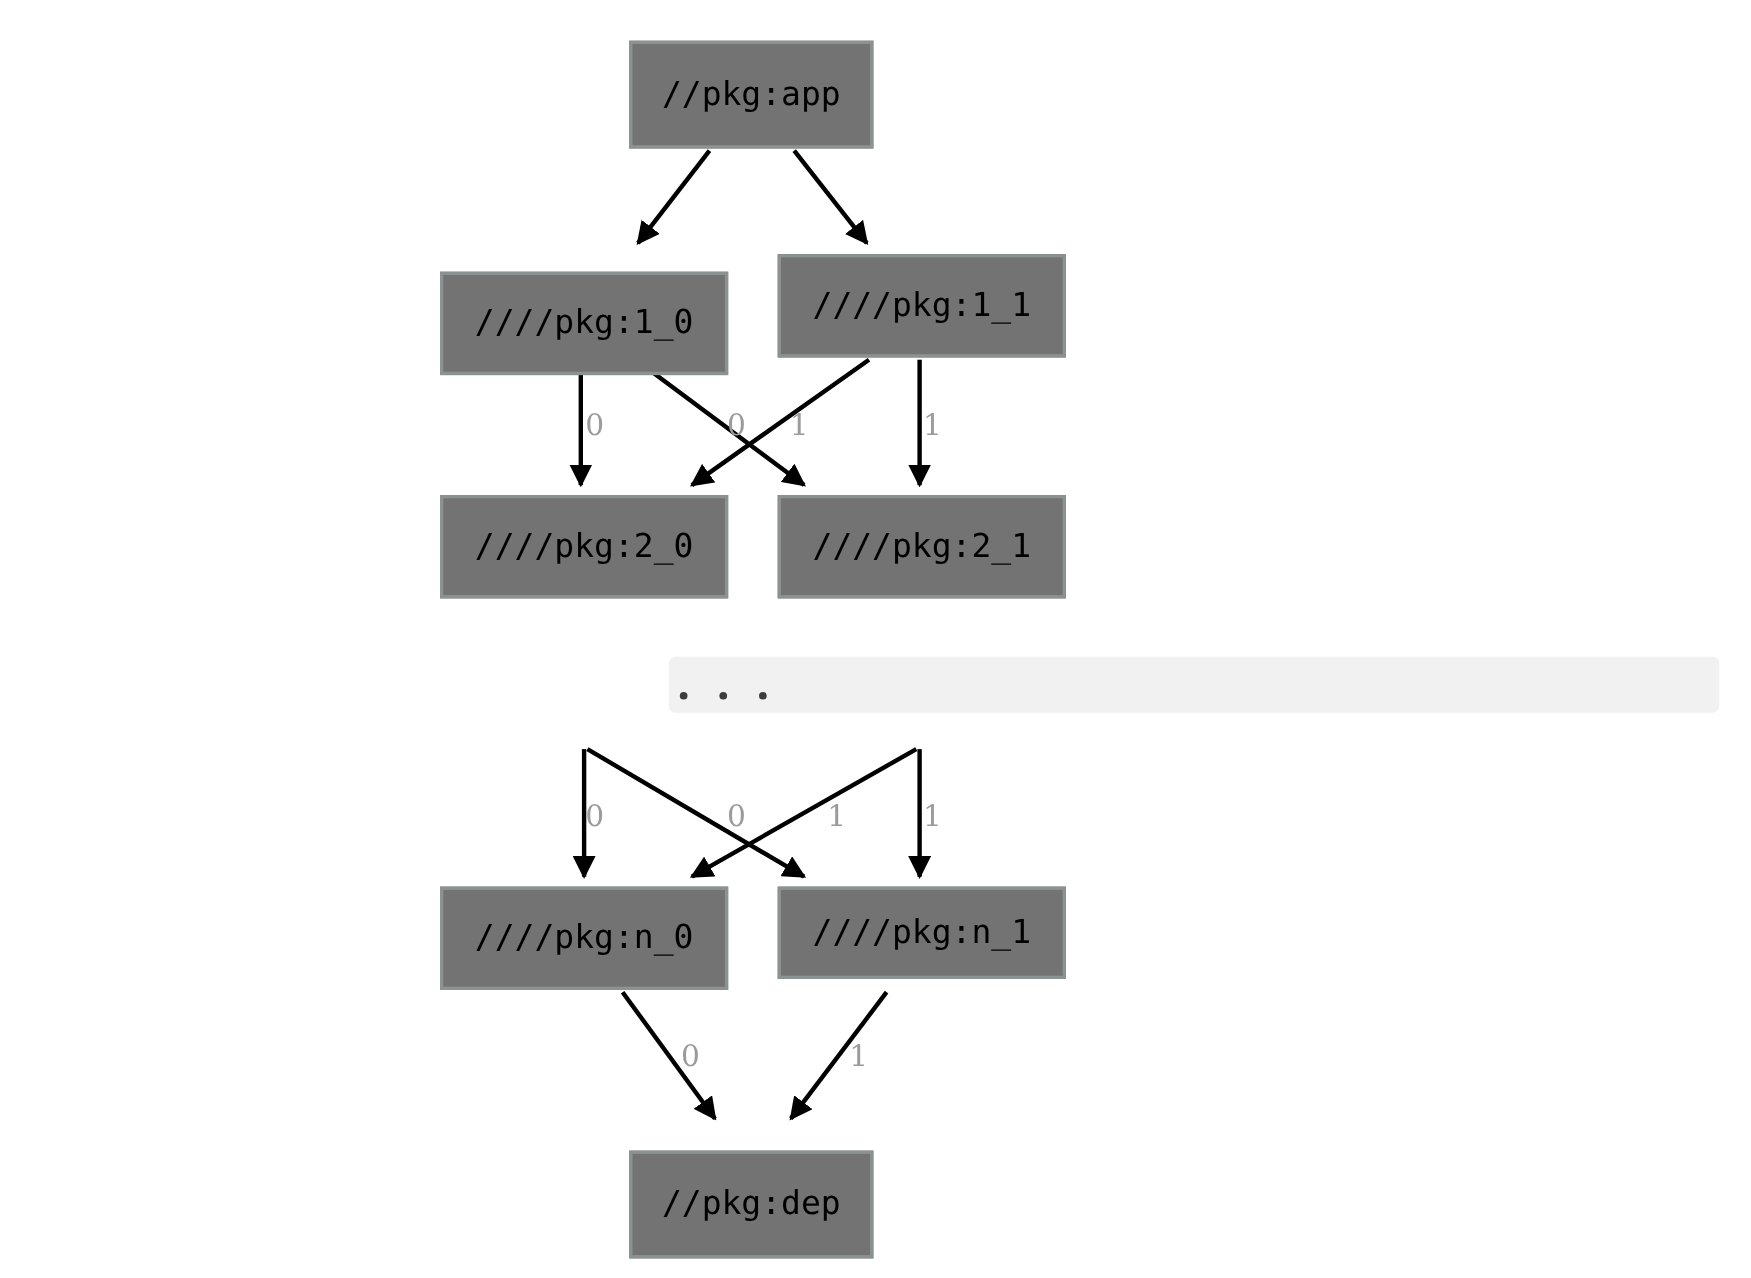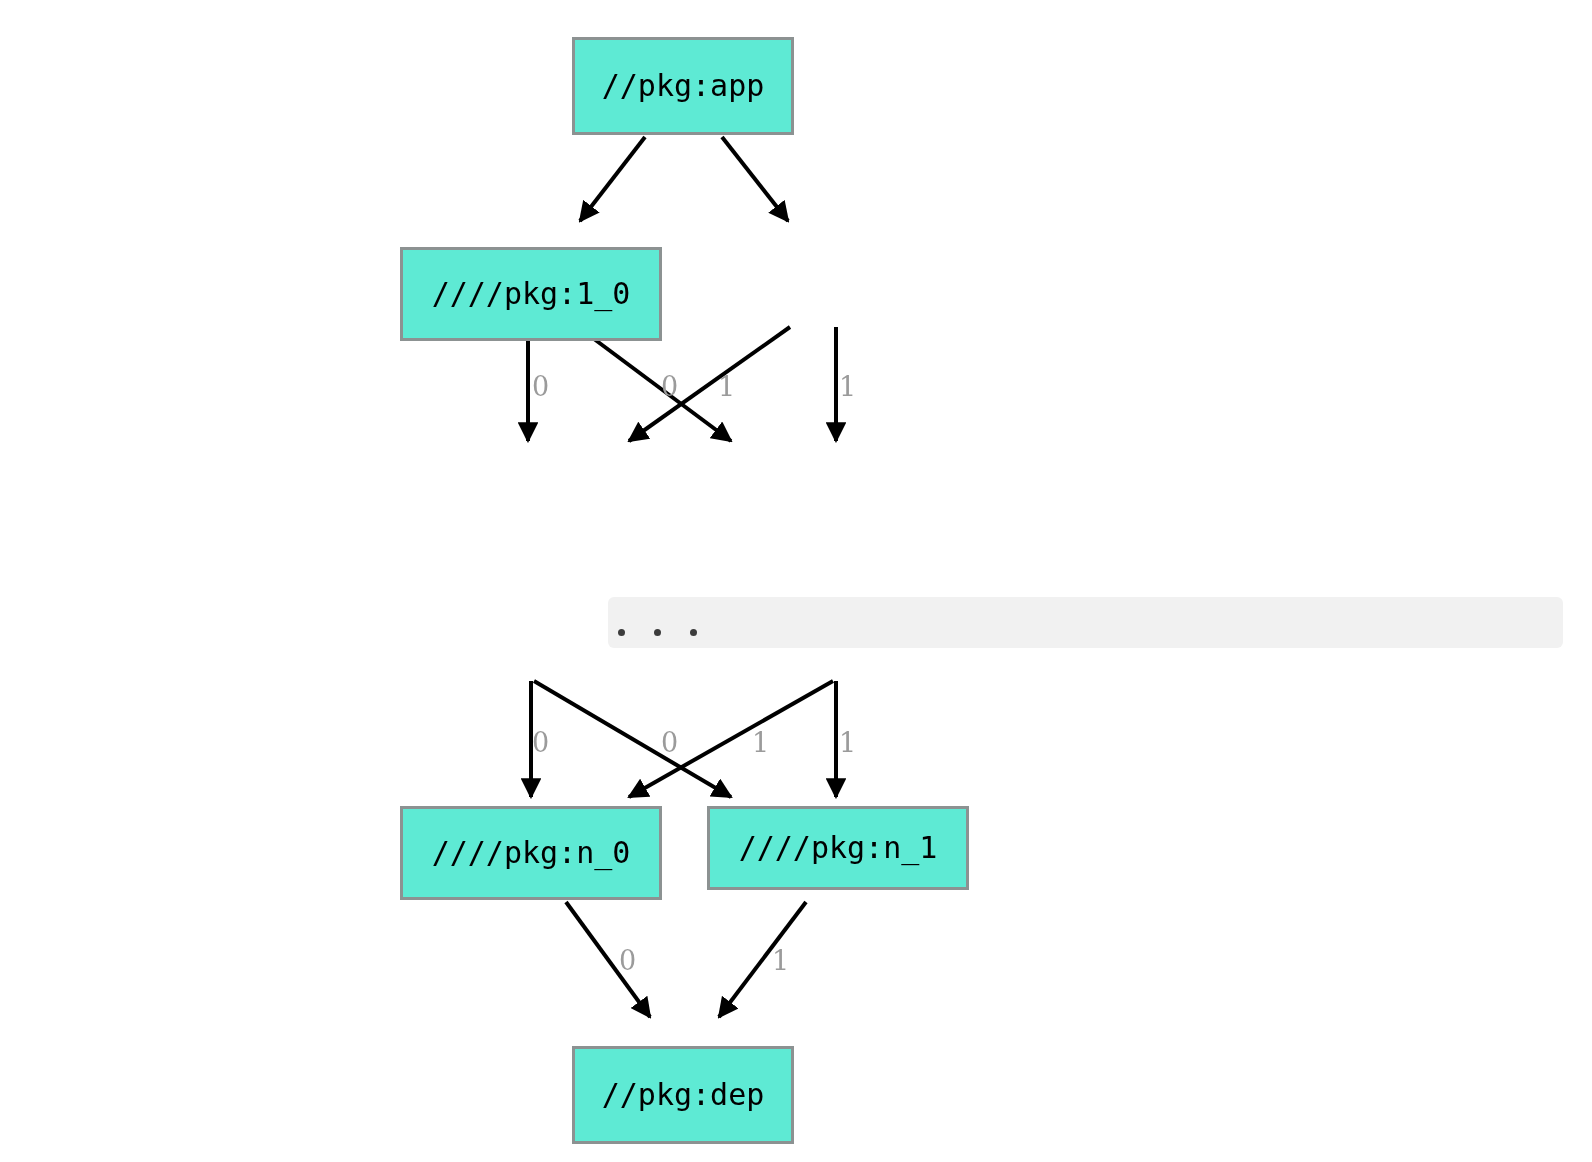--- a/index.html
+++ b/index.html
@@ -23,21 +23,21 @@
   #graph-svg {
     position: absolute;
     left: 0; top: 0;
     width: 1592px;
     height: 1162px;
     display: block;
   }
   .node-box {
     position: absolute;
     box-sizing: border-box;
-    background: #5eead4;
+    background: #737373;
     border: 3px solid #8c9292;
     display: flex;
     align-items: center;
     justify-content: center;
   }
   .node-label {
     font-family: "DejaVu Sans Mono", monospace;
     font-size: 30px;
     color: #000000;
     letter-spacing: 0px;
@@ -106,22 +106,31 @@
   </svg>
 
   <div class="node-box" style="left:572px; top:37px; width:222px; height:98px;">
     <span class="node-label">//pkg:app</span>
   </div>
 
   <div class="node-box" style="left:400px; top:231px; width:262px; height:94px;margin-top:16px;">
     <span class="node-label">////pkg:1_0</span>
   </div>
 
+  <div class="node-box" style="left:707px; top:231px; width:262px; height:94px;">
+    <span class="node-label">////pkg:1_1</span>
+  </div>
 
+  <div class="node-box" style="left:400px; top:450px; width:262px; height:94px;">
+    <span class="node-label">////pkg:2_0</span>
+  </div>
 
+  <div class="node-box" style="left:707px; top:450px; width:262px; height:94px;">
+    <span class="node-label">////pkg:2_1</span>
+  </div>
 
   <div class="node-box" style="left:400px; top:806px; width:262px; height:94px;">
     <span class="node-label">////pkg:n_0</span>
   </div>
 
   <div class="node-box" style="left:707px; top:806px; width:262px; height:84px;">
     <span class="node-label">////pkg:n_1</span>
   </div>
 
   <div class="node-box" style="left:572px; top:1026px; width:222px; height:98px;margin-top:20px;">

